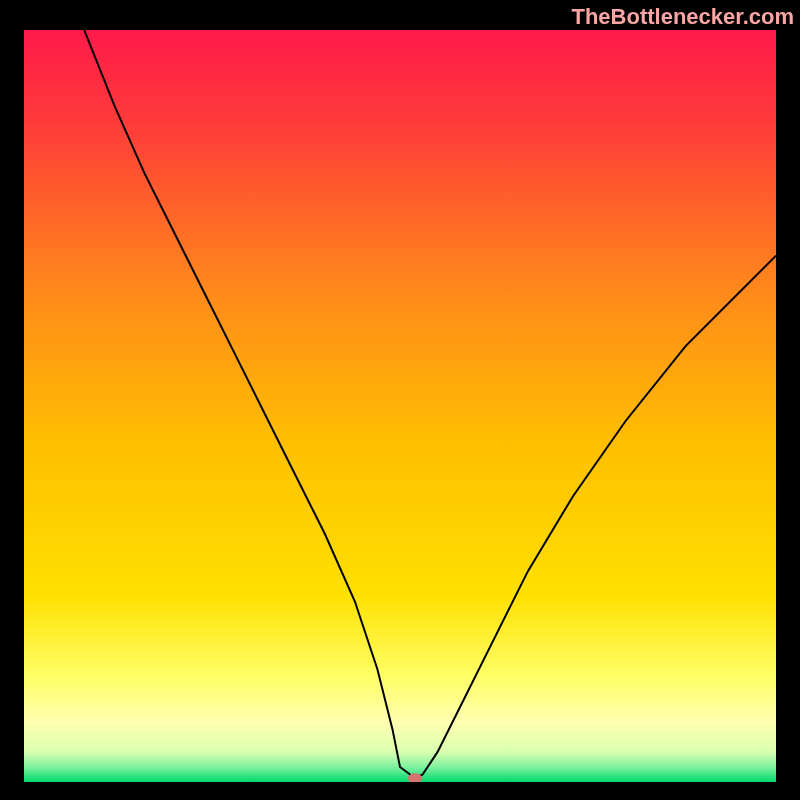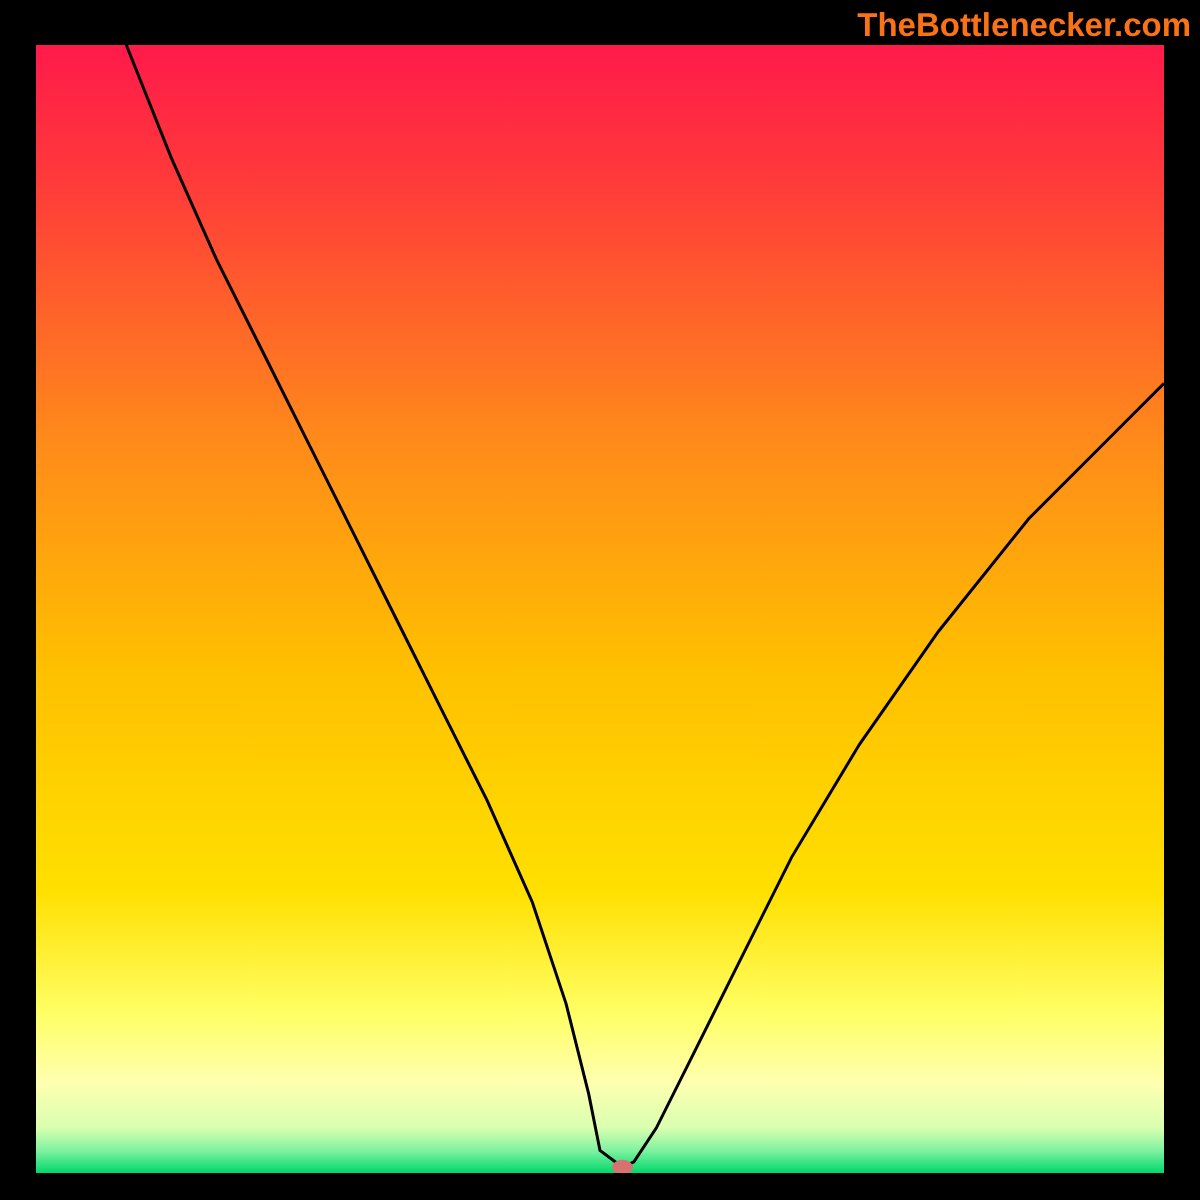--- a/index.html
+++ b/index.html
@@ -16,21 +16,21 @@
     background: #000;
     position: relative;
   }
   .attribution {
     position: absolute;
     top: 4px;
     right: 6px;
     font-family: Arial, Helvetica, sans-serif;
     font-size: 22px;
     font-weight: bold;
-    color: #f97316;
+    color: #fca5a5;
   }
   .plot-area {
     position: absolute;
     left: 24px;
     top: 30px;
     width: 752px;
     height: 752px;
     overflow: hidden;
   }
   .plot-area svg {

